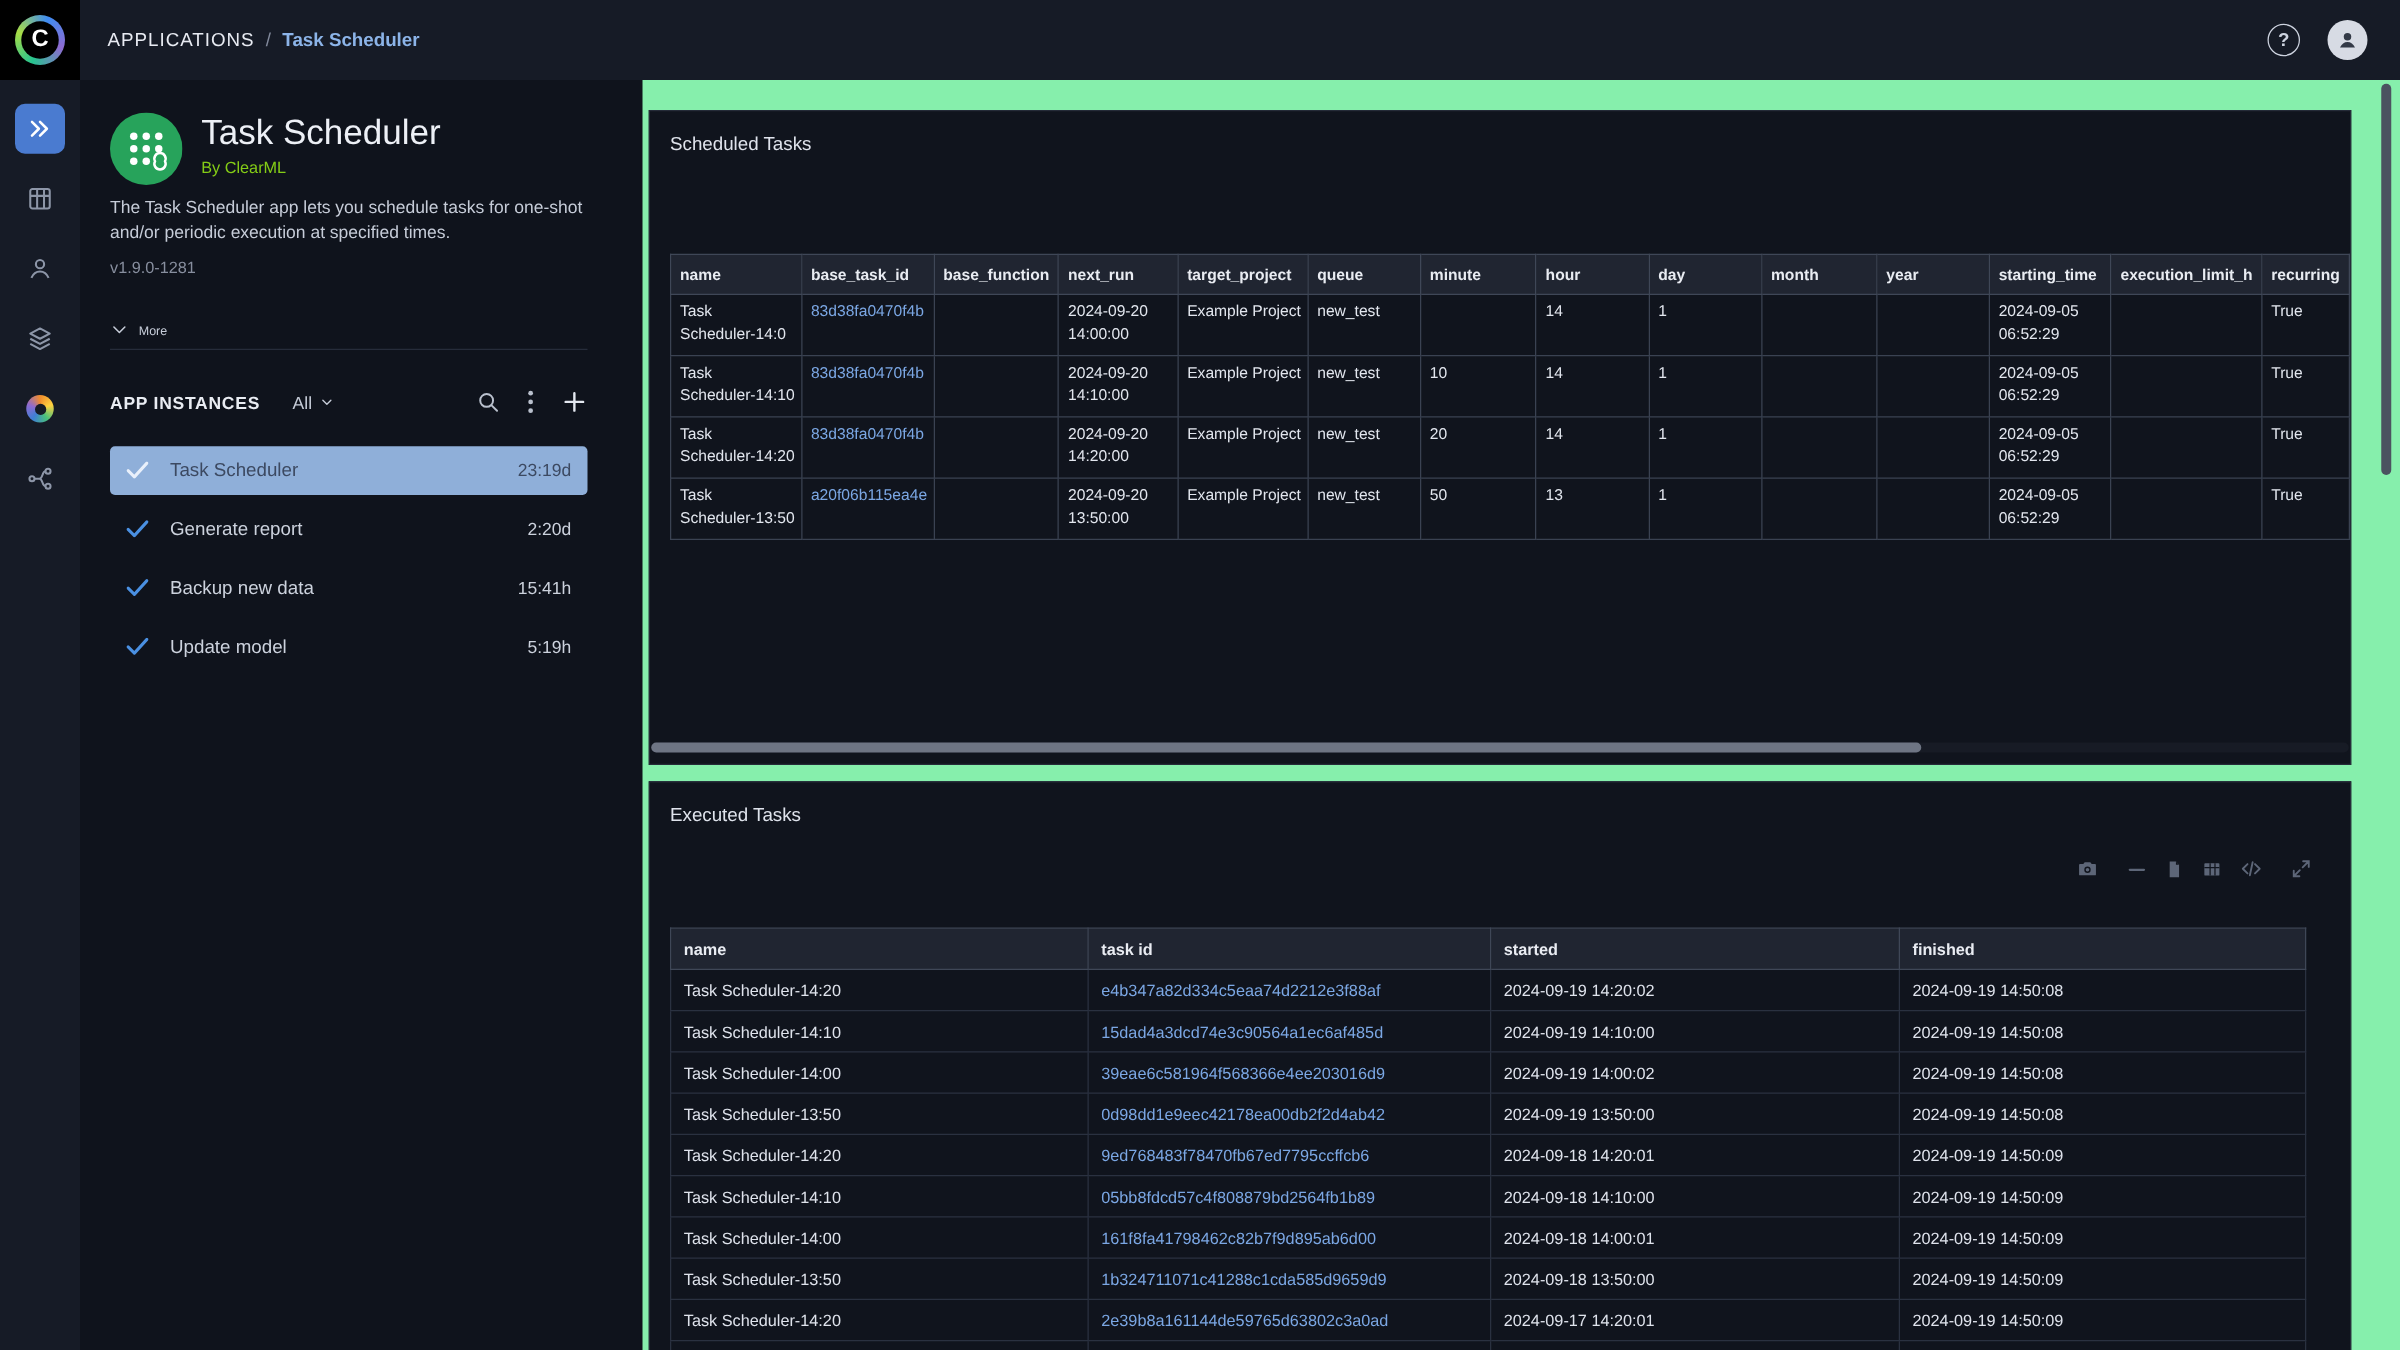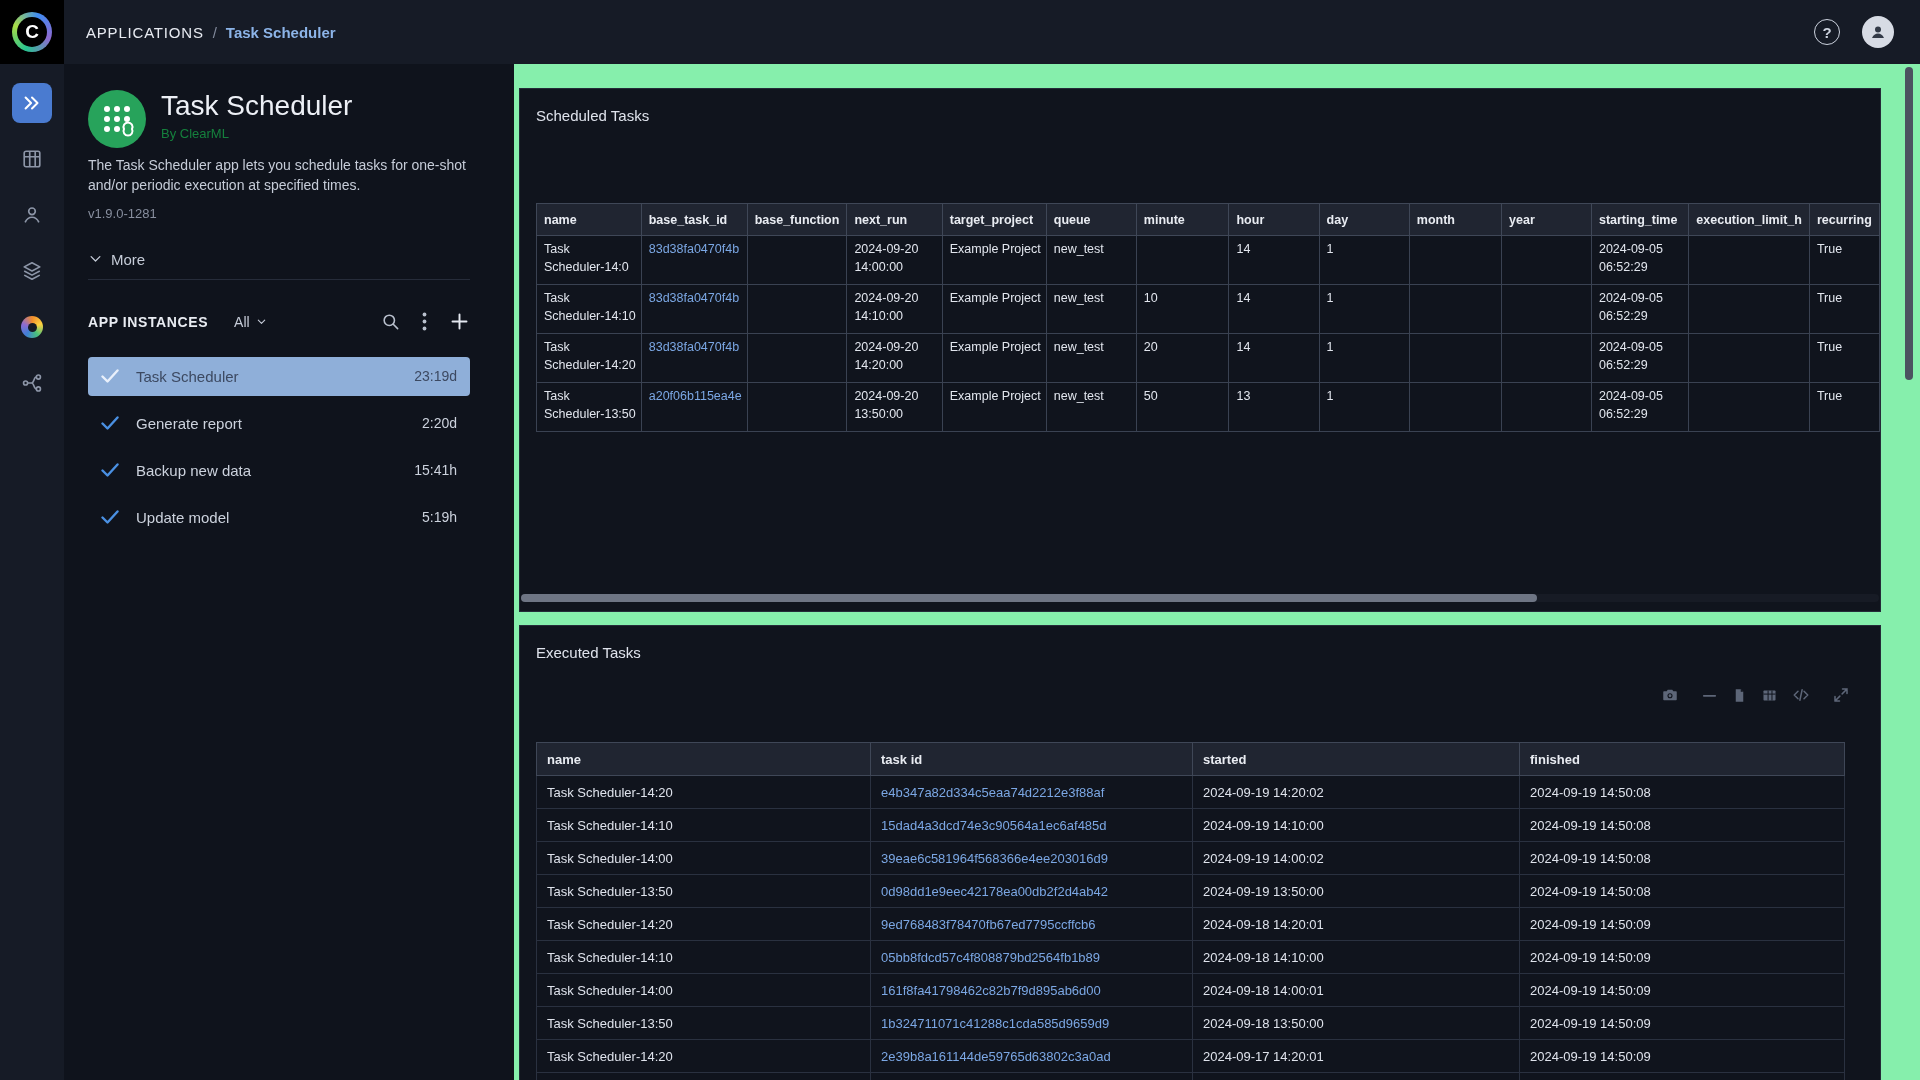--- a/index.html
+++ b/index.html
@@ -34,25 +34,25 @@
   .rail-btn.active { background:var(--accent,#4a7bd0); color:#fff; }
   .hyper-dot { width:22px; height:22px; border-radius:50%;
                background:conic-gradient(from 0deg,#f08c2d,#ffd23f,#49c17a,#3f7fd6,#8e6ad1,#f08c2d);
                display:flex; align-items:center; justify-content:center; }
   .hyper-dot > span { width:9px; height:9px; border-radius:50%; background:#161b26; }
 
   
   .sidebar { position:absolute; top:64px; left:64px; bottom:0; width:450px; background:#0f131c; }
   .app-header { display:flex; gap:15px; padding:26px 48px 0 24px; }
   .app-title { font-size:28px; color:#edf0f6; font-weight:400; line-height:1.15; }
-  .app-byline { font-size:13px; color:#15803d; margin-top:4px; cursor:pointer; }
+  .app-byline { font-size:13px; color:#84cc16; margin-top:4px; cursor:pointer; }
   .app-desc { margin:8px 44px 0 24px; font-size:14px; line-height:1.42; color:#c6ccd8; }
   .app-version { margin:10px 44px 0 24px; font-size:13px; color:#878e9e; }
-  .more-row { margin:30px 44px 0 24px; display:flex; align-items:flex-start; gap:8px;
-              color:#c6ccd8; font-size:15px; cursor:pointer; height:20px; }
+  .more-row { margin:30px 44px 0 24px; display:flex; align-items:flex-end; gap:8px;
+              color:#c6ccd8; font-size:10px; cursor:pointer; height:20px; }
   .sidebar-divider { border-top:1px solid #262c3a; margin:8px 44px 0 24px; }
   .instances-header { margin:20px 44px 0 24px; height:44px; display:flex; align-items:center; }
   .ih-label { font-size:14px; font-weight:700; color:#e9ecf2; letter-spacing:.6px; }
   .ih-filter { margin-left:26px; display:flex; align-items:center; gap:6px;
                color:#c6ccd8; font-size:14px; cursor:pointer; }
   .ih-icons { margin-left:auto; display:flex; align-items:center; gap:22px; color:#b9c0cd; }
   .ih-icons > span { display:flex; cursor:pointer; }
   .ih-plus { color:#e4e8f0; }
   .instance-list { margin:13px 44px 0 24px; }
   .inst-row { height:39px; border-radius:4px; display:flex; align-items:center;

